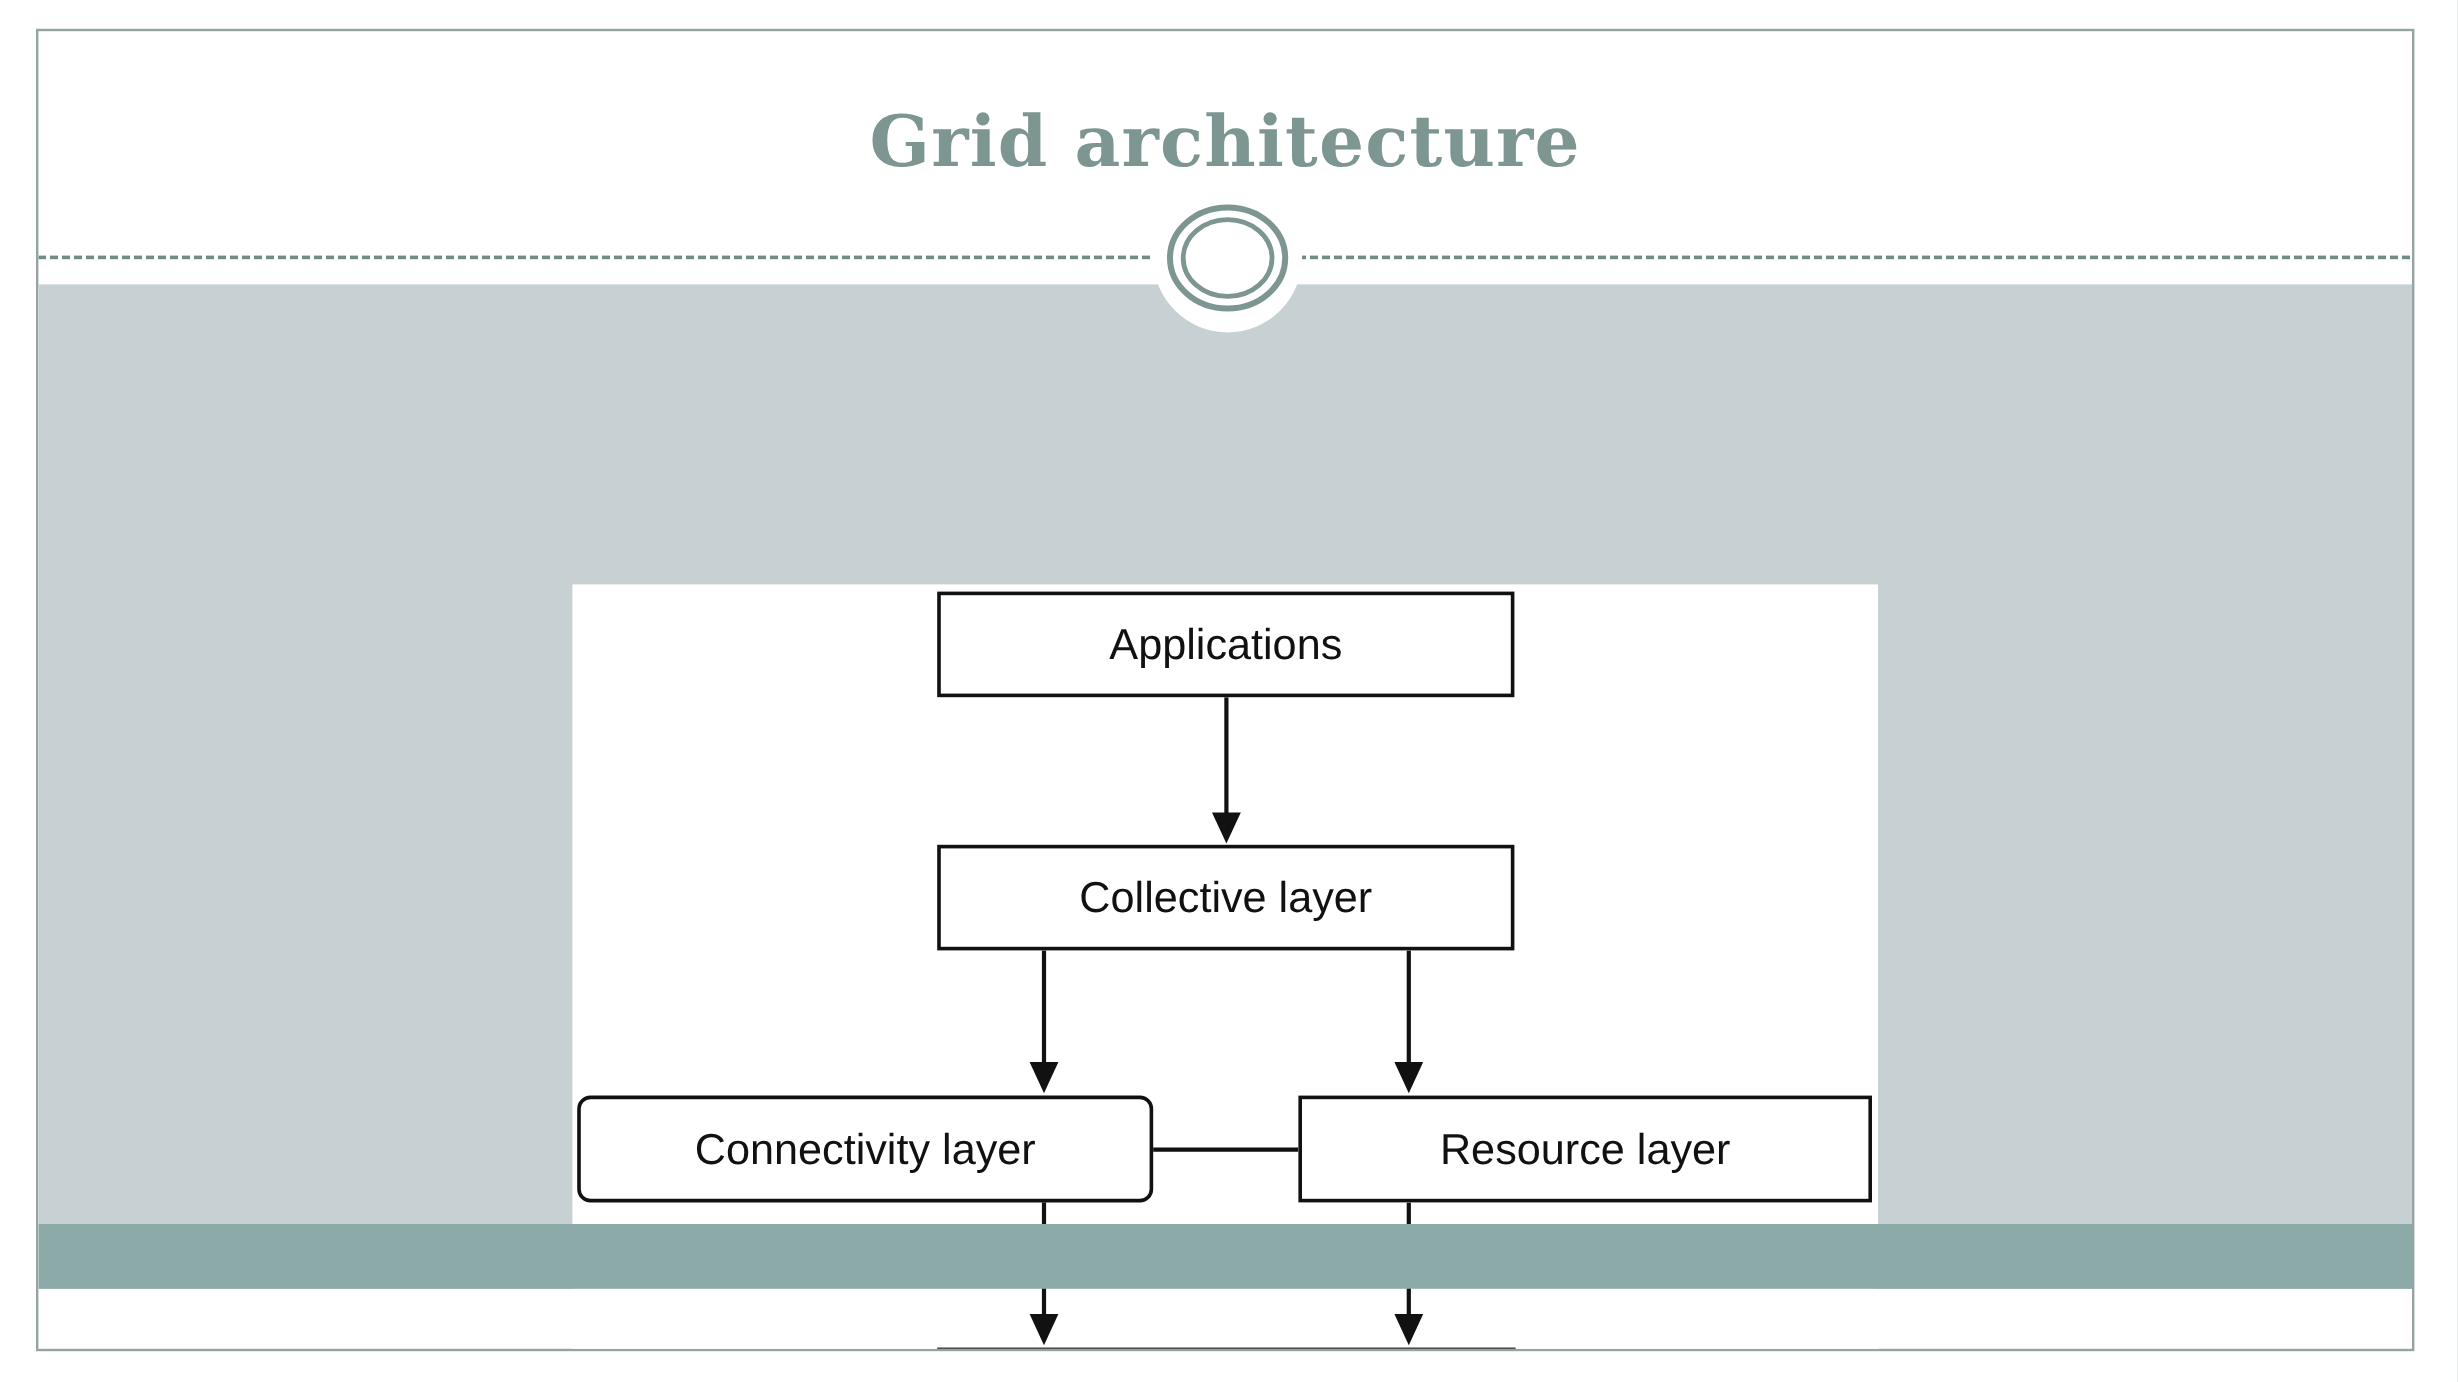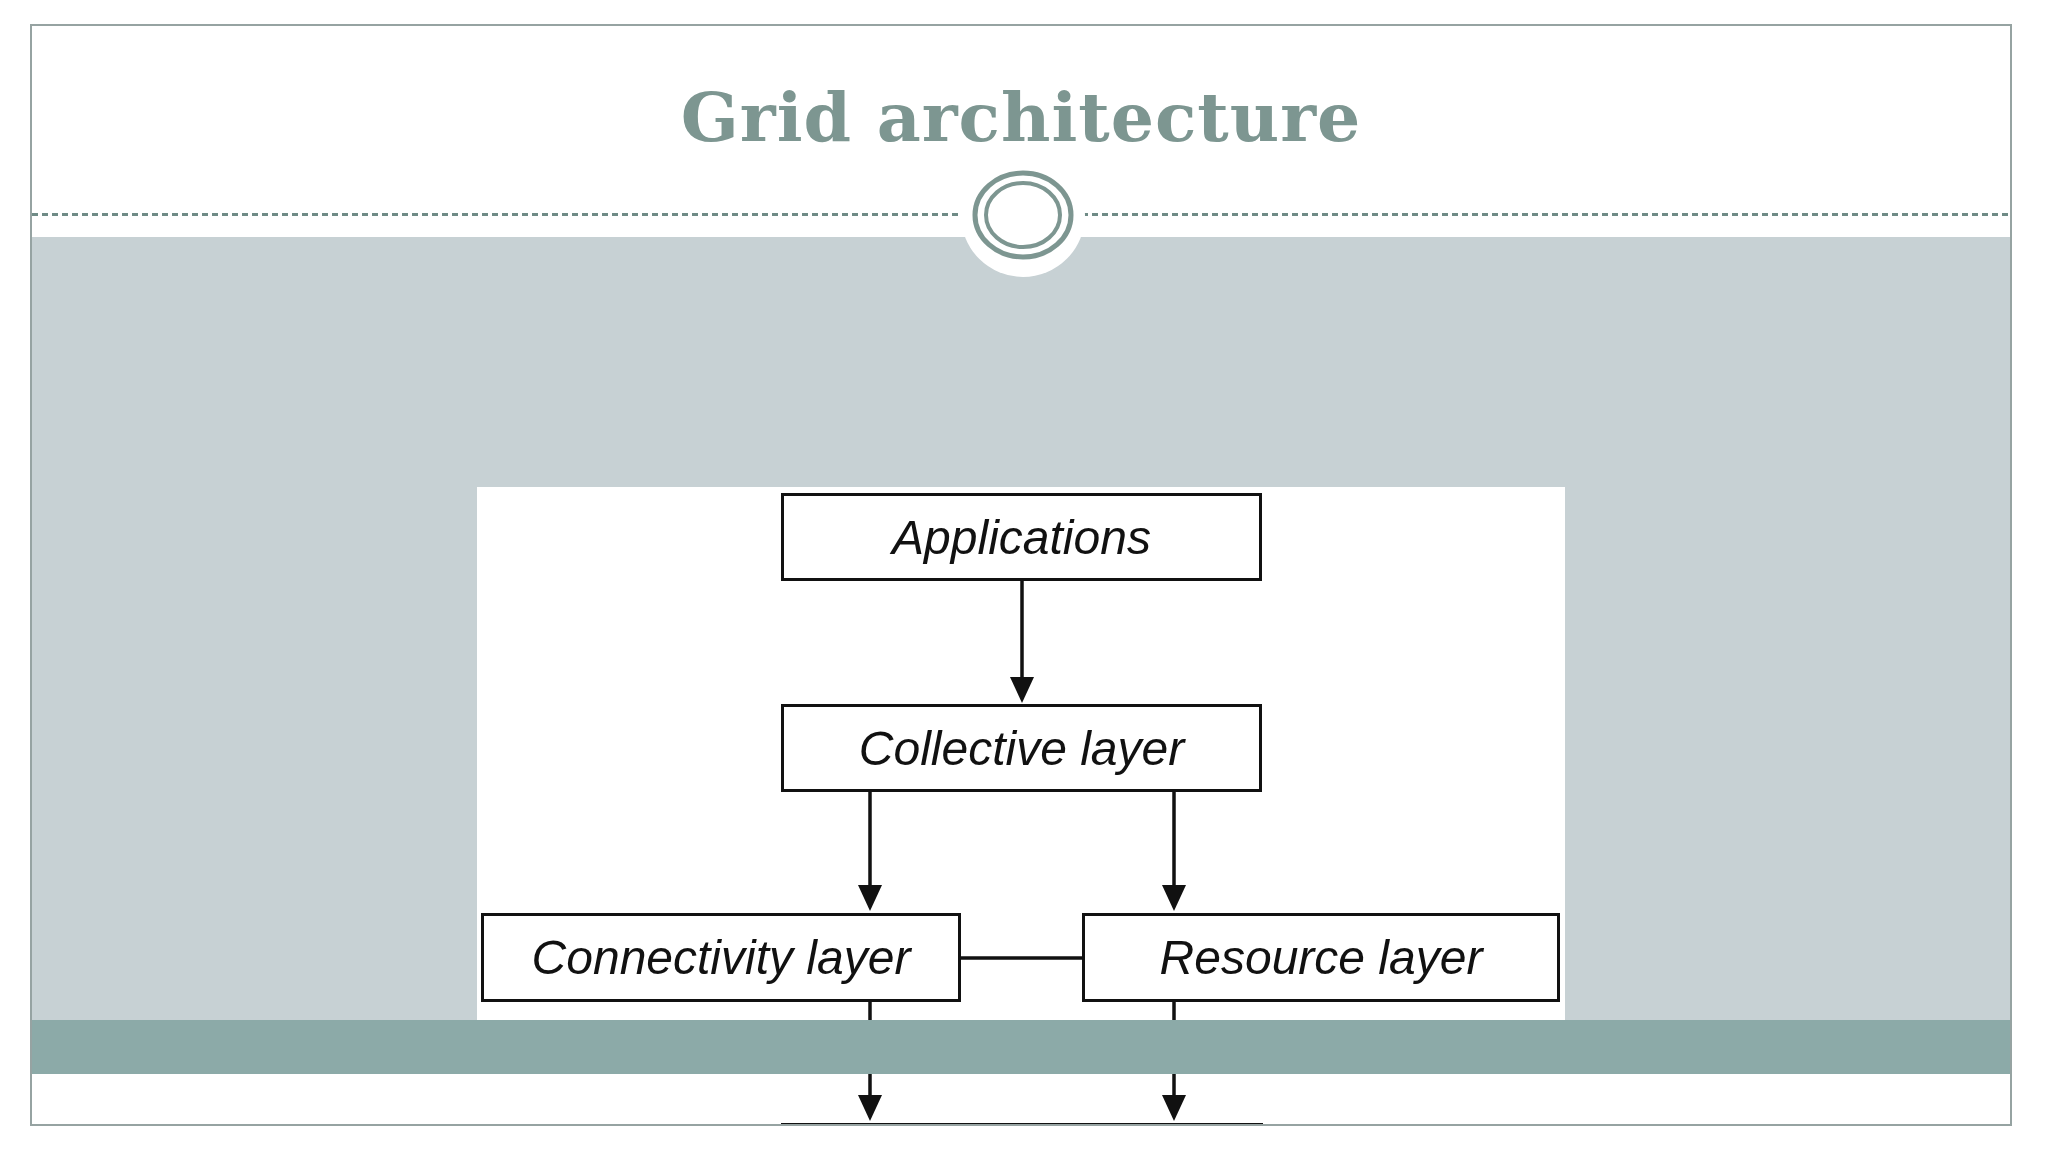--- a/index.html
+++ b/index.html
@@ -23,21 +23,21 @@
   .title-wrap {
     position: absolute;
     left: 0; top: 36px;
     width: 100%; height: 110px;
     display: flex; align-items: center; justify-content: center;
   }
   .title-wrap h1 {
     margin: 0;
     font-family: "DejaVu Serif", serif;
     font-weight: bold;
-    font-size: 68px;
+    font-size: 59px;
     letter-spacing: 1px;
     color: #7d9691;
   }
   
   .divider {
     position: absolute;
     left: 0; top: 187px;
     width: 100%; height: 3px;
     background: repeating-linear-gradient(90deg,
       #6f8b86 0px, #6f8b86 6px,
@@ -73,28 +73,27 @@
     position: absolute;
     left: 0; top: 0;
     width: 1088px; height: 730px;
   }
   .node {
     position: absolute;
     box-sizing: border-box;
     border: 3px solid #111111;
     background: #ffffff;
     display: flex; align-items: center; justify-content: center;
-    font-size: 48px;
+    font-size: 36px;
     color: #111111;
     white-space: nowrap;
-    font-style: italic;
   }
   .n-applications  { left: 304px; top: 6px;   width: 481px; height: 88px; }
   .n-collective    { left: 304px; top: 217px; width: 481px; height: 88px; }
-  .n-connectivity  { left: 4px;   top: 426px; width: 480px; height: 89px; }
+  .n-connectivity  { left: 4px;   top: 426px; width: 480px; height: 89px; border-radius: 11px; }
   .n-resource      { left: 605px; top: 426px; width: 478px; height: 89px; text-align: center; }
   .n-fabric        { left: 304px; top: 636px; width: 482px; height: 89px; }
   
   .band {
     position: absolute;
     left: 0; bottom: 0;
     width: 100%; height: 54px;
     background: #8caaa8;
   }
 </style>

